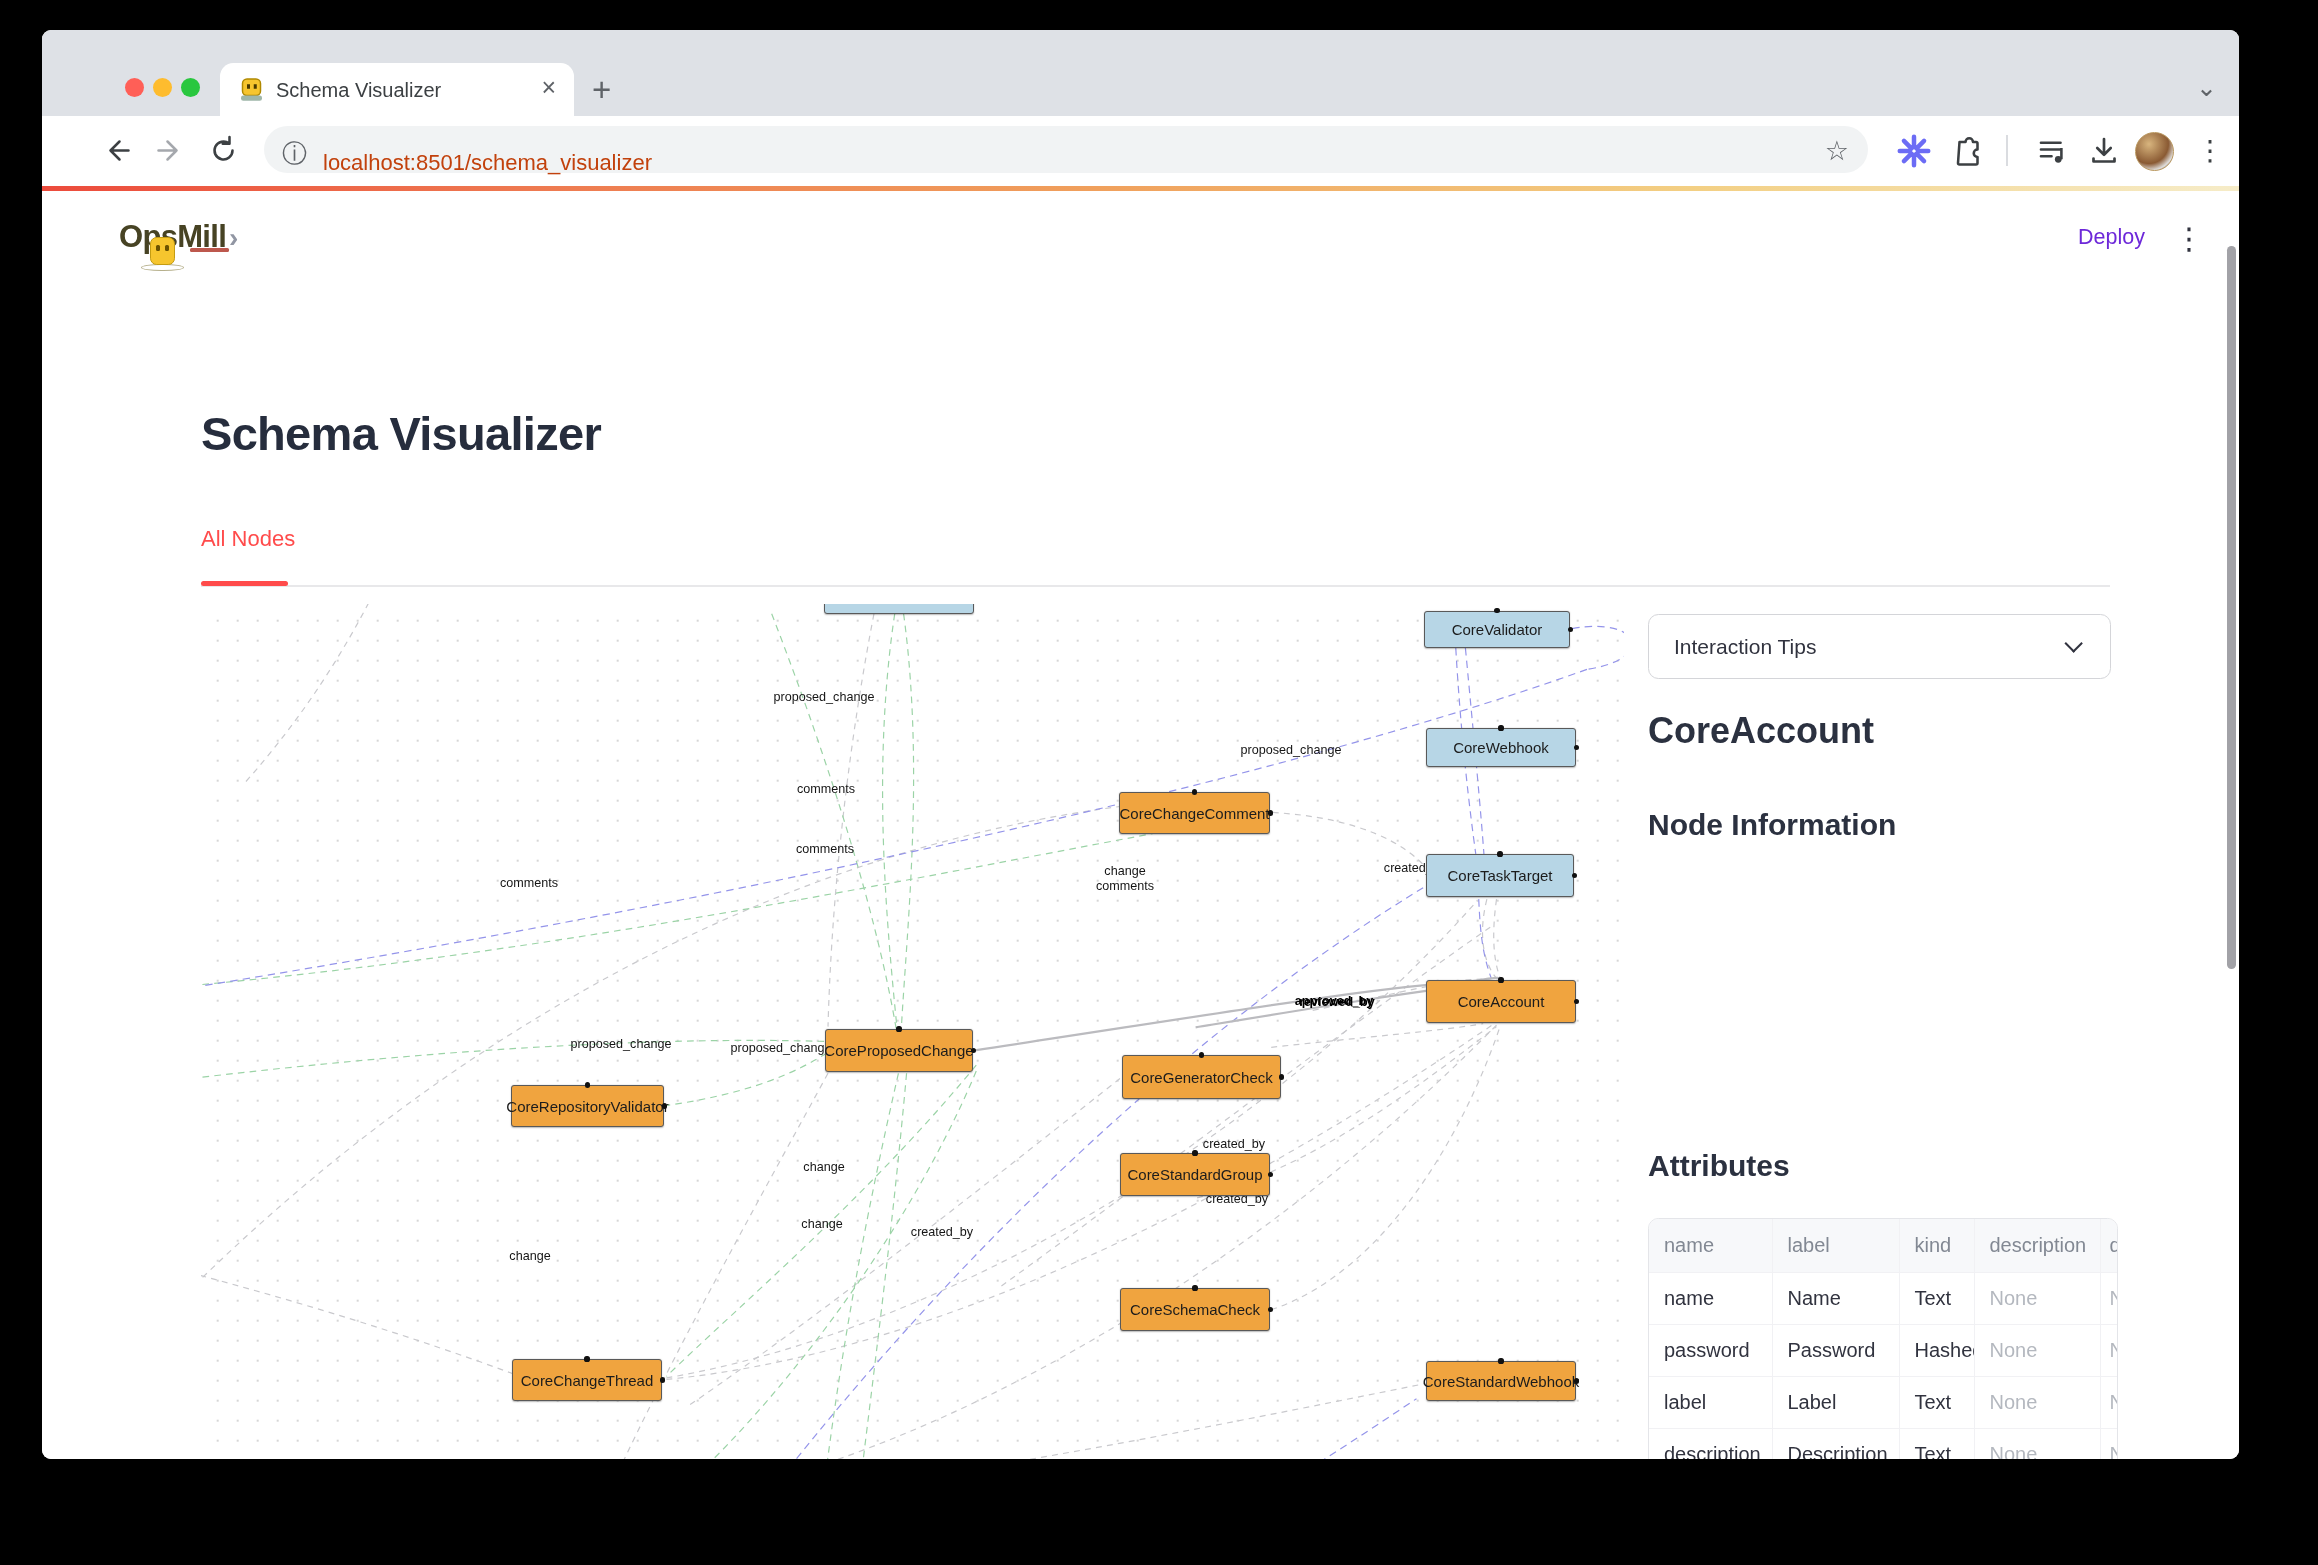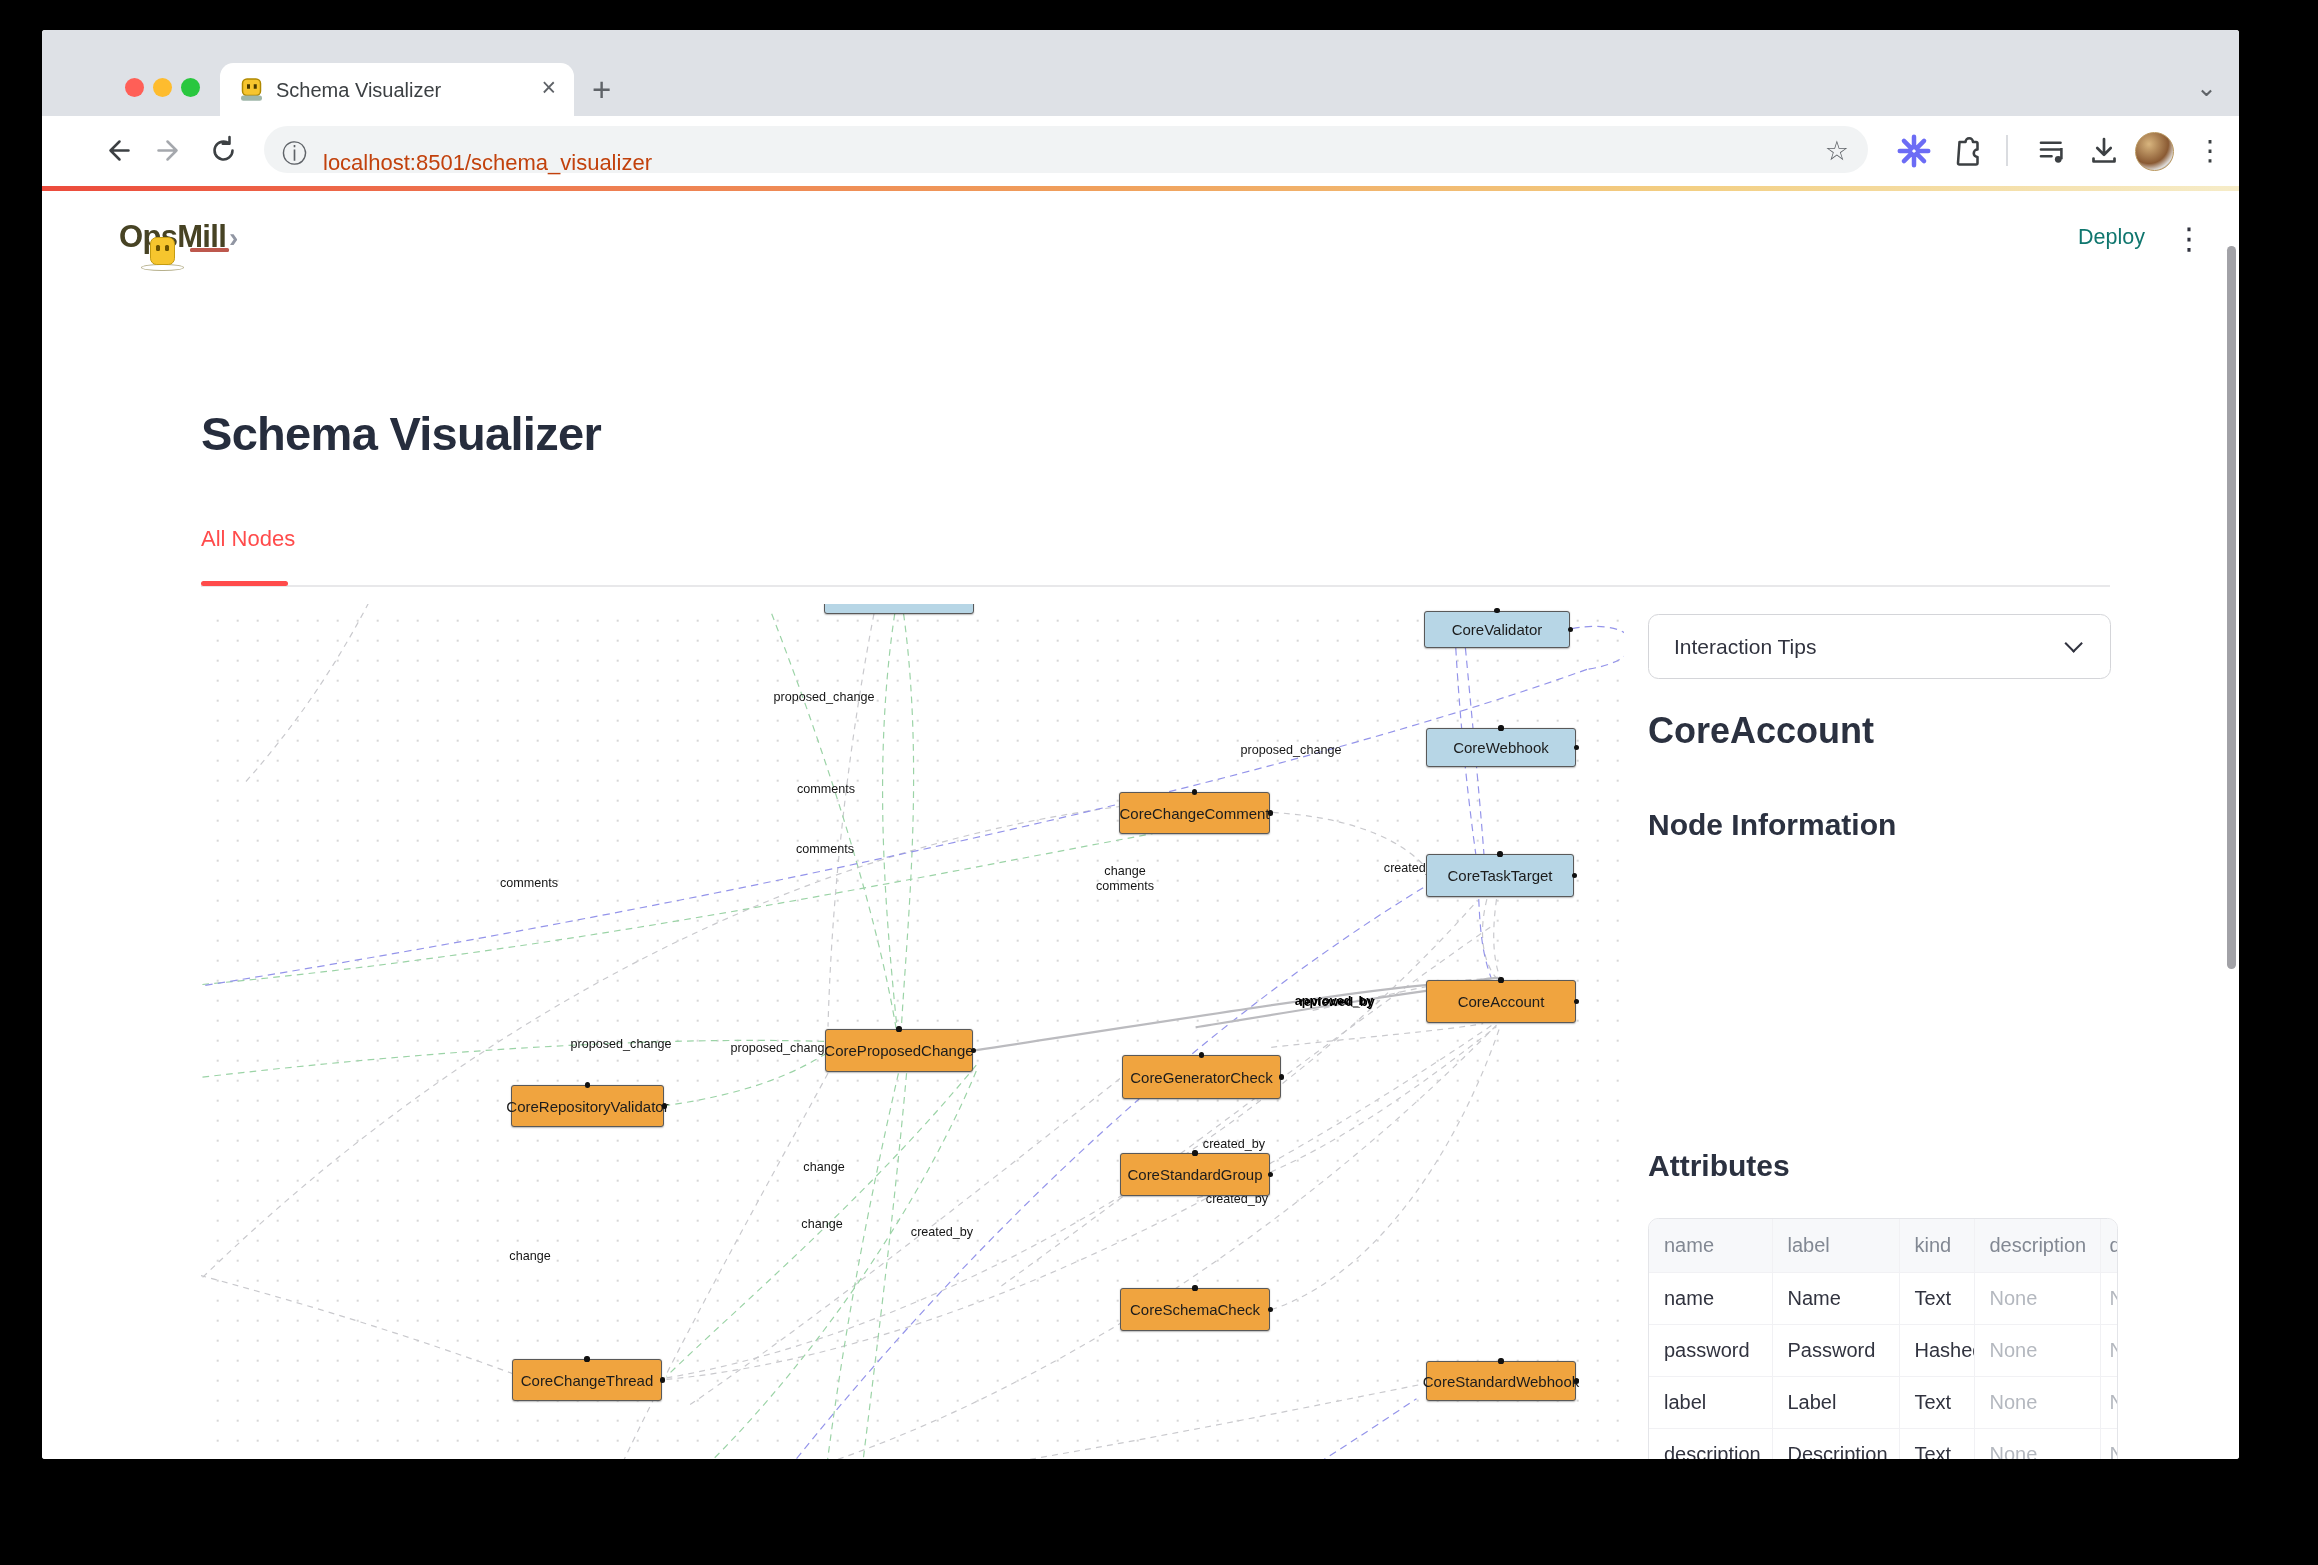--- a/index.html
+++ b/index.html
@@ -1,18 +1,18 @@
 <!DOCTYPE html>
 <html style="font-size:12px"><head>
 <meta charset="utf-8">
 <style>
   html,body{margin:0;padding:0;background:#000;}
   *{box-sizing:border-box;font-family:"Liberation Sans",sans-serif;}
   .stage{position:relative;width:2319px;height:1566px;background:#000;overflow:hidden;}
-  .window{position:absolute;left:42px;top:30px;width:2197px;height:1429px;background:#fff;border-radius:3px;overflow:hidden;}
+  .window{position:absolute;left:42px;top:30px;width:2197px;height:1429px;background:#fff;border-radius:9px;overflow:hidden;}
   
   .tabstrip{position:absolute;left:0;top:0;width:100%;height:86px;background:#dee1e6;}
   .tl{position:absolute;top:48px;width:19px;height:19px;border-radius:50%;}
   .tab{position:absolute;left:178px;top:33px;width:354px;height:53px;background:#fff;border-radius:13.3px 13.3px 0 0;}
   .tab .fav{position:absolute;left:18px;top:13.3px;width:27px;height:27px;}
   .tab .ttl{position:absolute;left:56px;top:15.6px;font-size:20px;color:#3c4043;white-space:nowrap;}
   .tab .cls{position:absolute;right:18px;top:10.4px;font-size:25px;color:#5f6368;cursor:default;}
   .newtab{position:absolute;left:550px;top:46px;font-size:33px;color:#5f6368;line-height:27px;}
   .tabsearch{position:absolute;left:2154px;top:43px;font-size:25px;color:#5f6368;}
   .toolbar{position:absolute;left:0;top:86px;width:100%;height:70px;background:#fff;}
@@ -31,21 +31,21 @@
   
   .page{position:absolute;left:0;top:161px;width:100%;height:1268px;background:#fff;}
   .logo{position:absolute;left:77px;top:24px;width:170px;height:52px;}
   .logo .txt{position:absolute;left:0;top:4.4px;font-size:31px;font-weight:800;color:#474324;letter-spacing:-0.7px;}
   .logo .bot{position:absolute;left:31px;top:22px;width:25px;height:28px;background:#f6c52e;border:1.5px solid #c49c12;border-radius:6.7px;}
   .logo .bot i{position:absolute;top:7.4px;width:3.7px;height:6px;background:#6b5200;border-radius:1.5px;}
   .logo .bot i.l{left:5.2px}.logo .bot i.r{right:5.2px}
   .logo .ring{position:absolute;left:22px;top:49px;width:43px;height:7.4px;border:1.5px solid #b6b08c;border-radius:50%;}
   .logo .tag{position:absolute;left:71px;top:33px;width:39px;height:3.7px;background:#b23b2e;border-radius:1.5px;opacity:.85;}
   .hchev{position:absolute;left:187px;top:31px;font-size:28px;color:#9196a3;font-weight:700;}
-  .deploy{position:absolute;left:2036px;top:34px;font-size:21.5px;color:#0f766e;}
+  .deploy{position:absolute;left:2036px;top:34px;font-size:21.5px;color:#6d28d9;}
   .appmenu{position:absolute;left:2132px;top:30px;font-size:30px;color:#31333F;}
   h1.title{position:absolute;left:159px;top:215px;margin:0;font-size:47px;font-weight:800;color:#262d3d;letter-spacing:-0.7px;}
   .tabrow{position:absolute;left:159px;top:335px;}
   .tabitem{font-size:22px;color:#FF4B4B;}
   .tabsline{position:absolute;left:159px;top:394px;width:1909px;height:1.5px;background:#e8e8ea;}
   .tabind{position:absolute;left:159px;top:390px;width:87px;height:5.2px;background:#FF4B4B;border-radius:3px;z-index:1;}
   
   .canvas{position:absolute;left:159px;top:413px;width:1423px;height:1012px;overflow:hidden;background-color:#fff;
     background-image:radial-gradient(#d6d6d6 1px,transparent 1.2px);background-size:20px 20px;background-position:6.7px 6.7px;}
   .canvas svg{position:absolute;left:0;top:0;z-index:0;}

